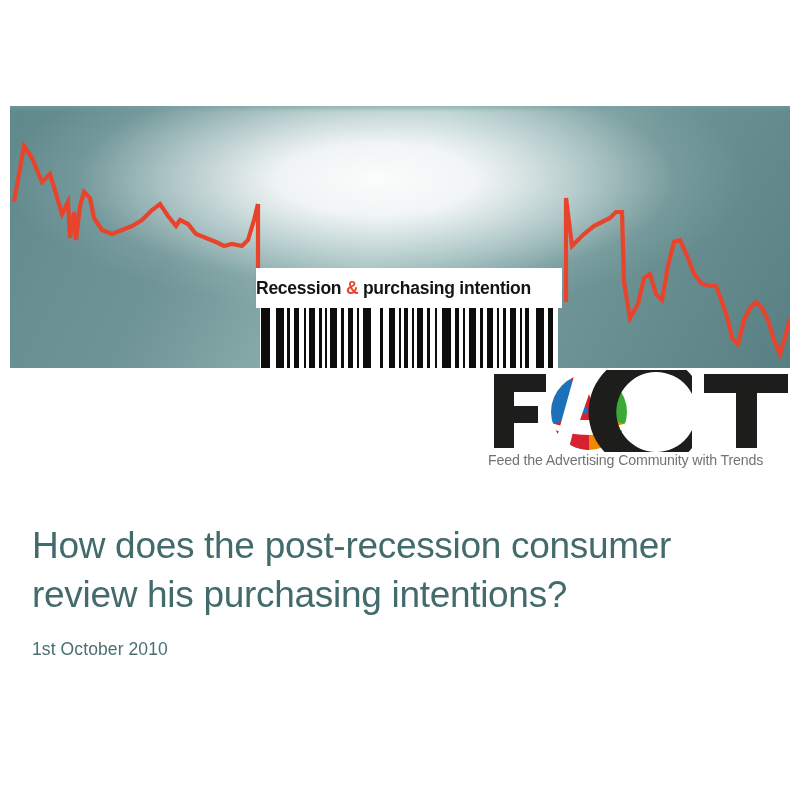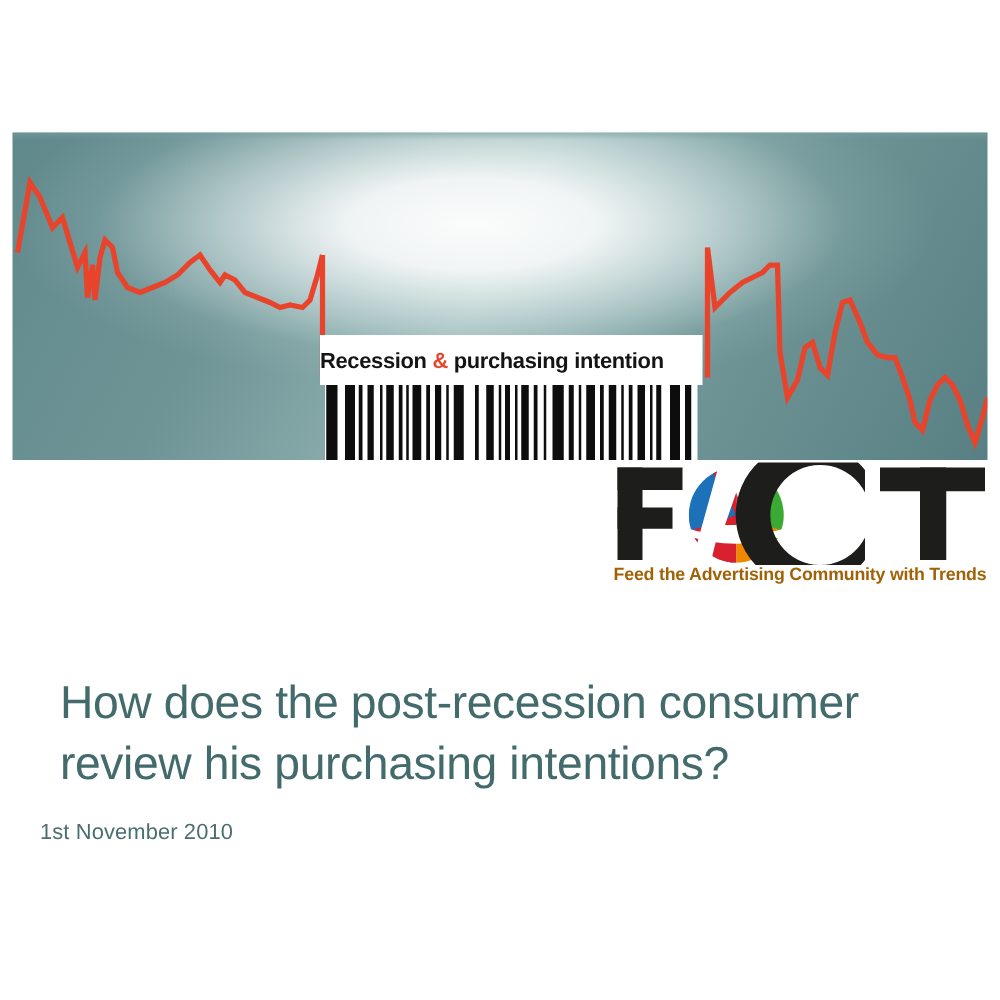--- a/index.html
+++ b/index.html
@@ -67,37 +67,37 @@
   #logo {
     position: absolute;
     left: 488px; top: 370px;
     width: 304px; height: 108px;
   }
   #logo-word { position: absolute; left: 0; top: 0; width: 304px; height: 82px; }
   #logo-tagline {
     position: absolute;
     left: 0; top: 82px;
     width: 304px;
-    text-align: center;
-    font-family: "Liberation Sans", sans-serif;
-    font-weight: bold;
+    text-align: left;
+    font-family: "Liberation Sans", sans-serif;
+    font-weight: normal;
     font-size: 14.2px;
     letter-spacing: -0.15px;
-    color: #a16207;
+    color: #737373;
     white-space: nowrap;
   }
 
   
   #title-block {
     position: absolute;
     left: 32px; top: 521px;
     width: 730px;
   }
   #slide-title {
-    margin: 16px;
+    margin: 0;
     font-family: "Liberation Sans", sans-serif;
     font-weight: normal;
     font-size: 37px;
     line-height: 49px;
     color: #446b6c;
     letter-spacing: -0.3px;
   }
   #slide-date {
     margin: 20px 0 0 0;
     font-family: "Liberation Sans", sans-serif;
@@ -220,16 +220,16 @@
       <g fill="#1d1d1b">
         <rect x="216" y="4" width="84" height="19"></rect>
         <rect x="248" y="4" width="21" height="74"></rect>
       </g>
     </svg>
     <div id="logo-tagline">Feed the Advertising Community with Trends</div>
   </div>
 
   <div id="title-block">
     <h1 id="slide-title">How does the post-recession consumer review his purchasing intentions?</h1>
-    <p id="slide-date">1st November 2010</p>
+    <p id="slide-date">1st October 2010</p>
   </div>
 
 </div>
 
 </body></html>

